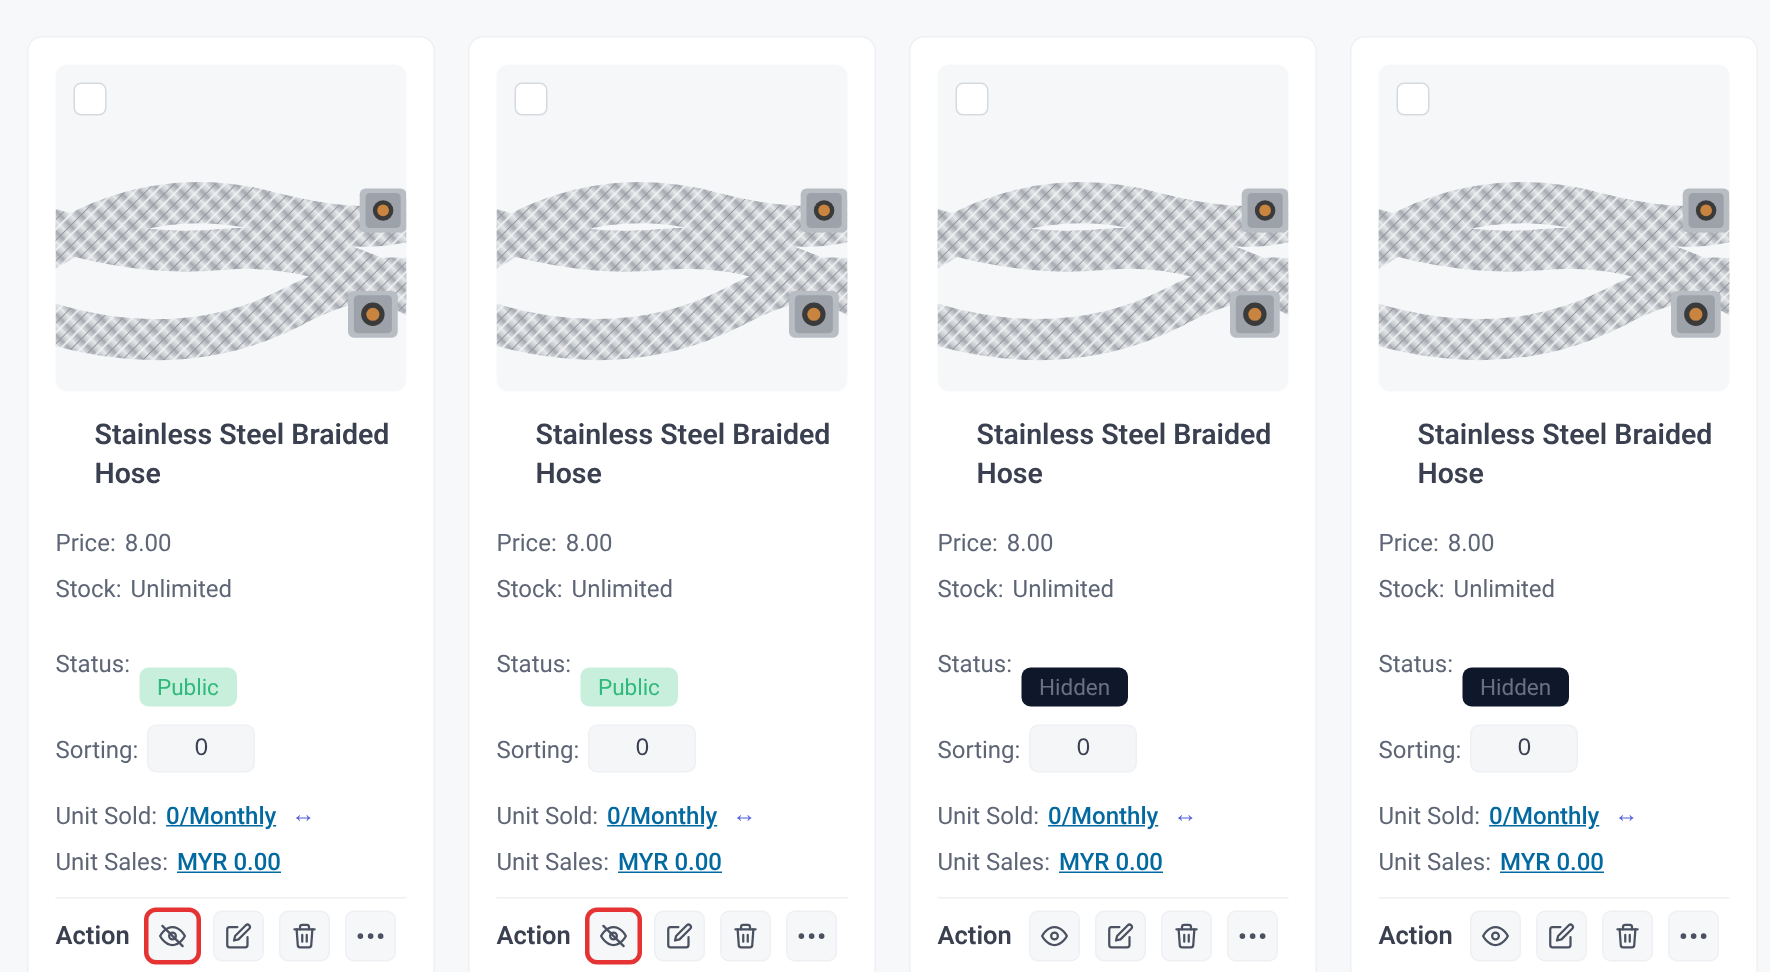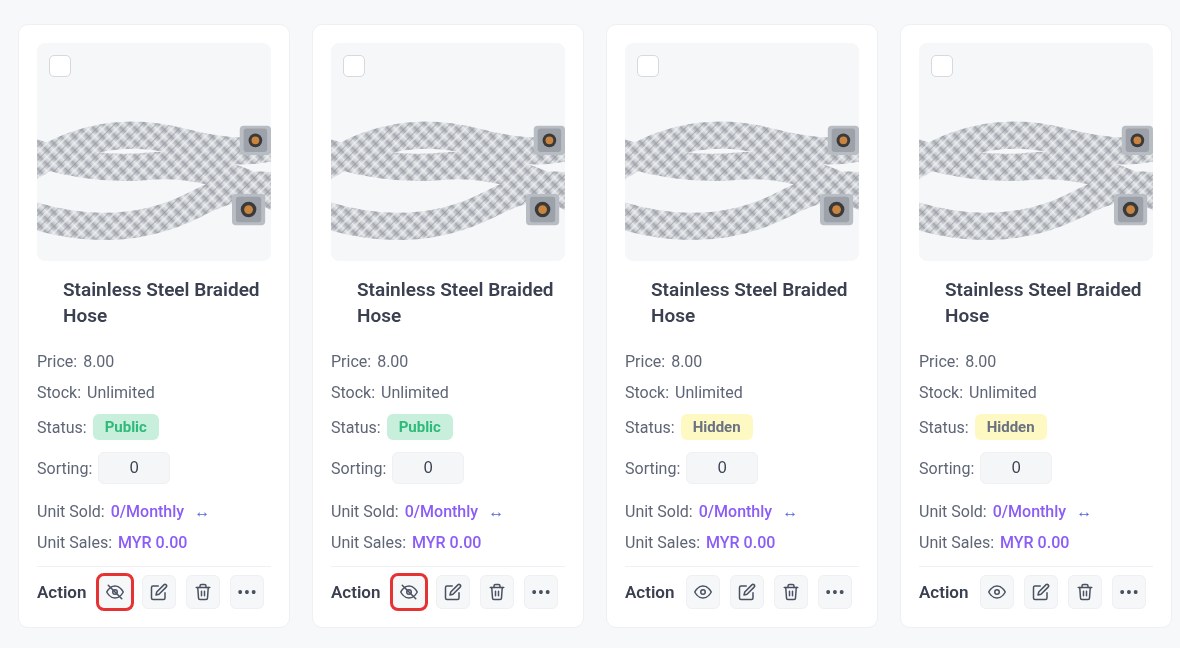--- a/index.html
+++ b/index.html
@@ -62,38 +62,40 @@
       color: #5e6575;
       margin-top: 12px;
     }
     .row.first { margin-top: 24px; }
     .label { color: #5e6575; }
     .badge {
       display: inline-block;
       padding: 4px 12px;
       border-radius: 6px;
       font-size: 15px;
-      font-weight: 700;
+      font-weight: 400;
+      margin-top: 31px;
     }
     .badge.public { background: #c7efdc; color: #2fb97a; }
-    .badge.hidden { background: #fef9c3; color: #6a7182; }
+    .badge.hidden { background: #0f172a; color: #6a7182; }
     .sort-input {
       background: #f5f6f8;
       border: 1px solid #eef0f3;
       border-radius: 6px;
       width: 72px;
       height: 32px;
       text-align: center;
       font-size: 16px;
       color: #3a4050;
     }
     .link {
-      color: #8b5cf6;
+      color: #0369a1;
       font-weight: 500;
       cursor: pointer;
+      text-decoration: underline;
     }
     .swap-icon { color: #5563d6; margin-left: 4px; font-size: 16px; }
     .divider { height: 1px; background: #eef0f3; margin: 14px 0 8px; }
     .action-row {
       display: flex;
       align-items: center;
       gap: 10px;
       margin-top: 6px;
     }
     .action-label {

